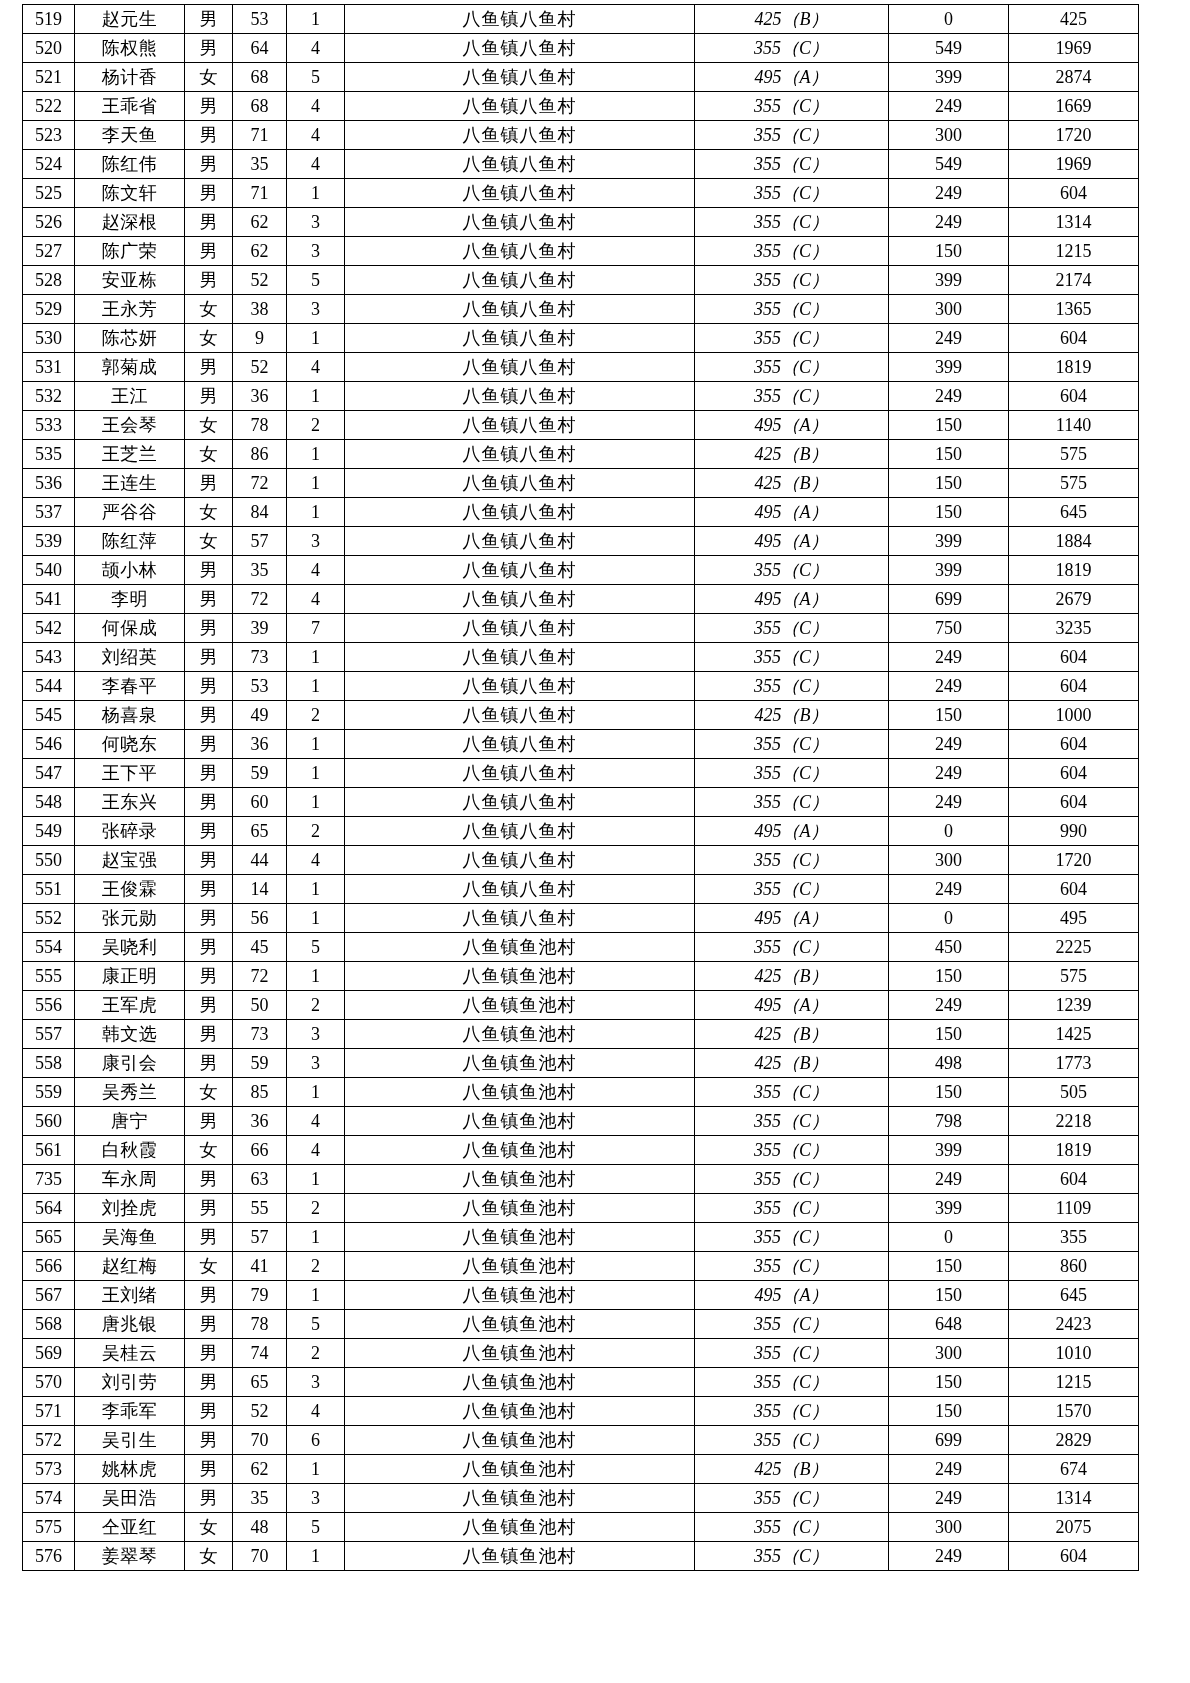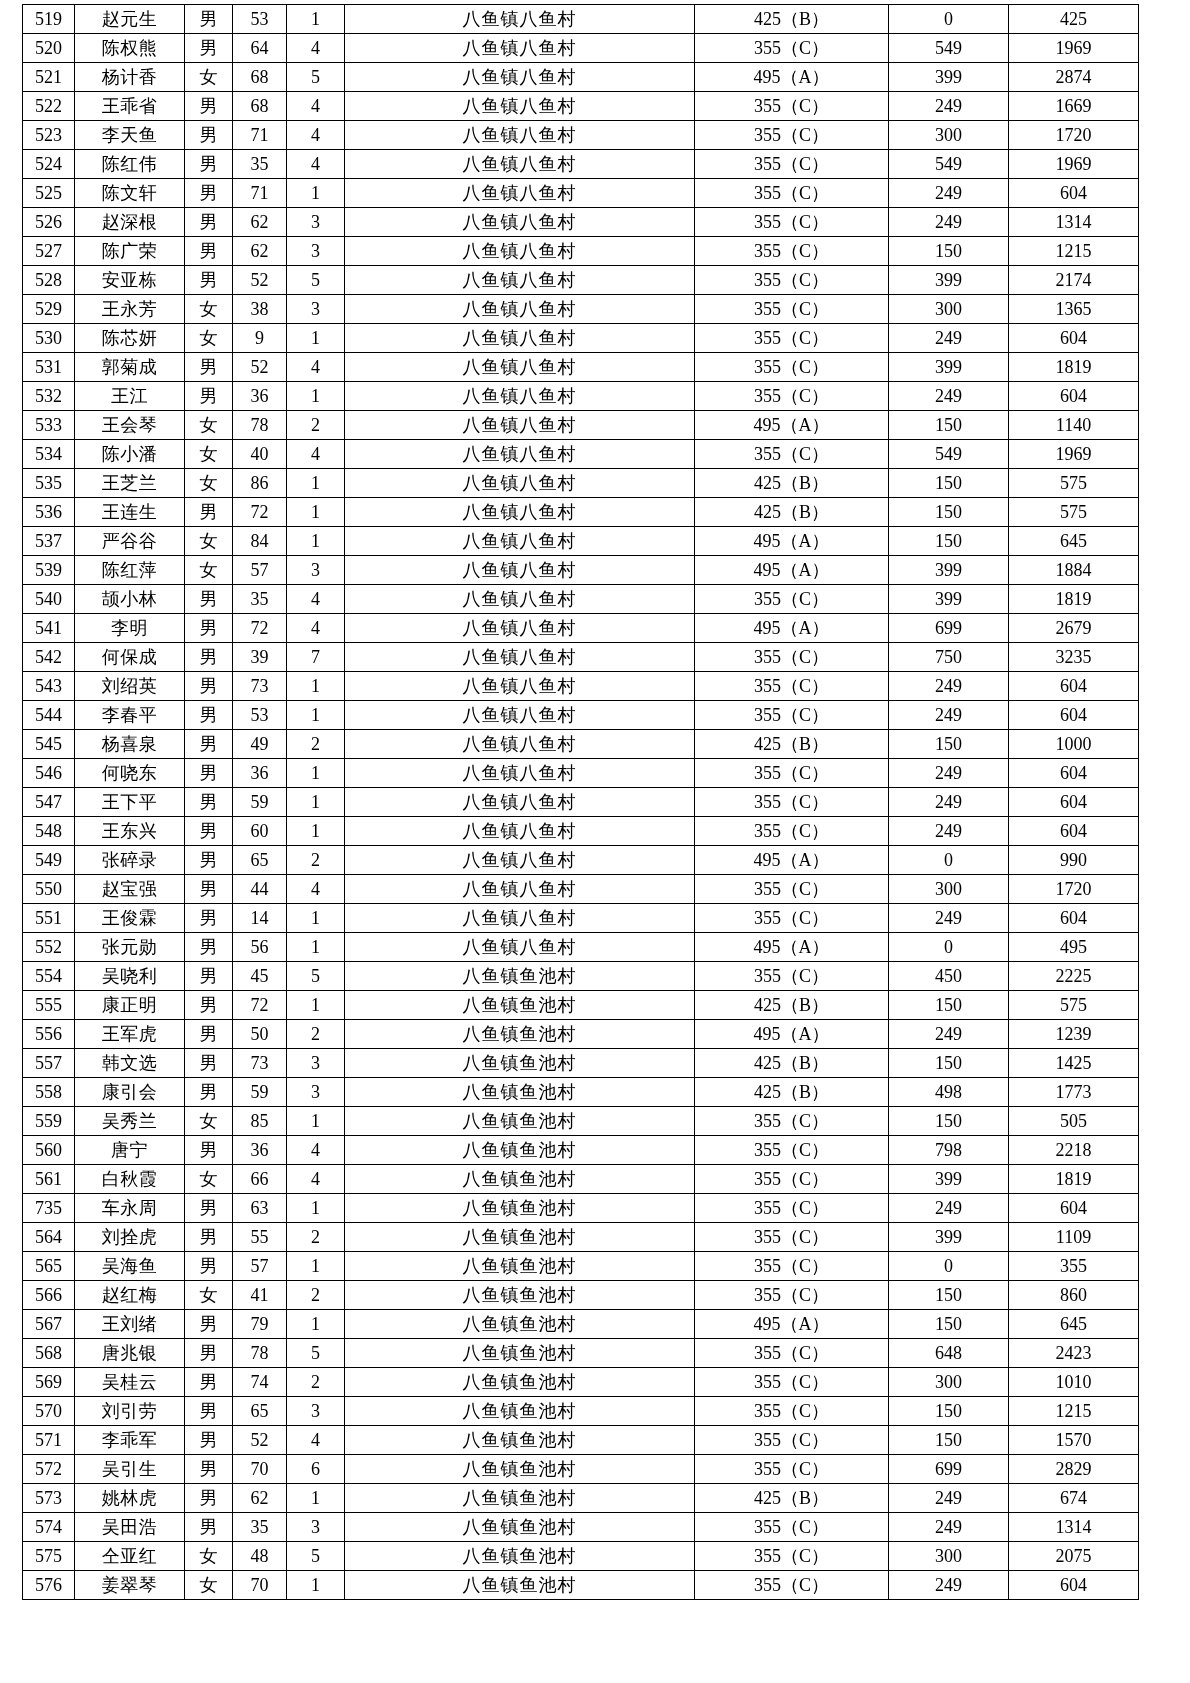--- a/index.html
+++ b/index.html
@@ -51,20 +51,21 @@
     letter-spacing: 0.5px;
   }
   td.addr-cell {
     font-size: 18px;
     letter-spacing: 1px;
     margin-left: 39px;
   }
   td.std-cell {
     font-size: 18px;
     letter-spacing: 0px;
+    font-style: italic;
   }
 </style>
 </head>
 <body>
 
 <div class="page">
   <table class="roster">
     <colgroup>
       <col class="c-id">
       <col class="c-name">
@@ -236,31 +237,20 @@
           <td class="name-cell">王会琴</td>
           <td class="sex-cell">女</td>
           <td class="age-cell">78</td>
           <td class="num-cell">2</td>
           <td class="addr-cell">八鱼镇八鱼村</td>
           <td class="std-cell">495（A）</td>
           <td class="extra-cell">150</td>
           <td class="total-cell">1140</td>
         </tr>
         <tr>
-          <td class="id-cell">534</td>
-          <td class="name-cell">陈小潘</td>
-          <td class="sex-cell">女</td>
-          <td class="age-cell">40</td>
-          <td class="num-cell">4</td>
-          <td class="addr-cell">八鱼镇八鱼村</td>
-          <td class="std-cell">355（C）</td>
-          <td class="extra-cell">549</td>
-          <td class="total-cell">1969</td>
-        </tr>
-        <tr>
           <td class="id-cell">535</td>
           <td class="name-cell">王芝兰</td>
           <td class="sex-cell">女</td>
           <td class="age-cell">86</td>
           <td class="num-cell">1</td>
           <td class="addr-cell">八鱼镇八鱼村</td>
           <td class="std-cell">425（B）</td>
           <td class="extra-cell">150</td>
           <td class="total-cell">575</td>
         </tr>

